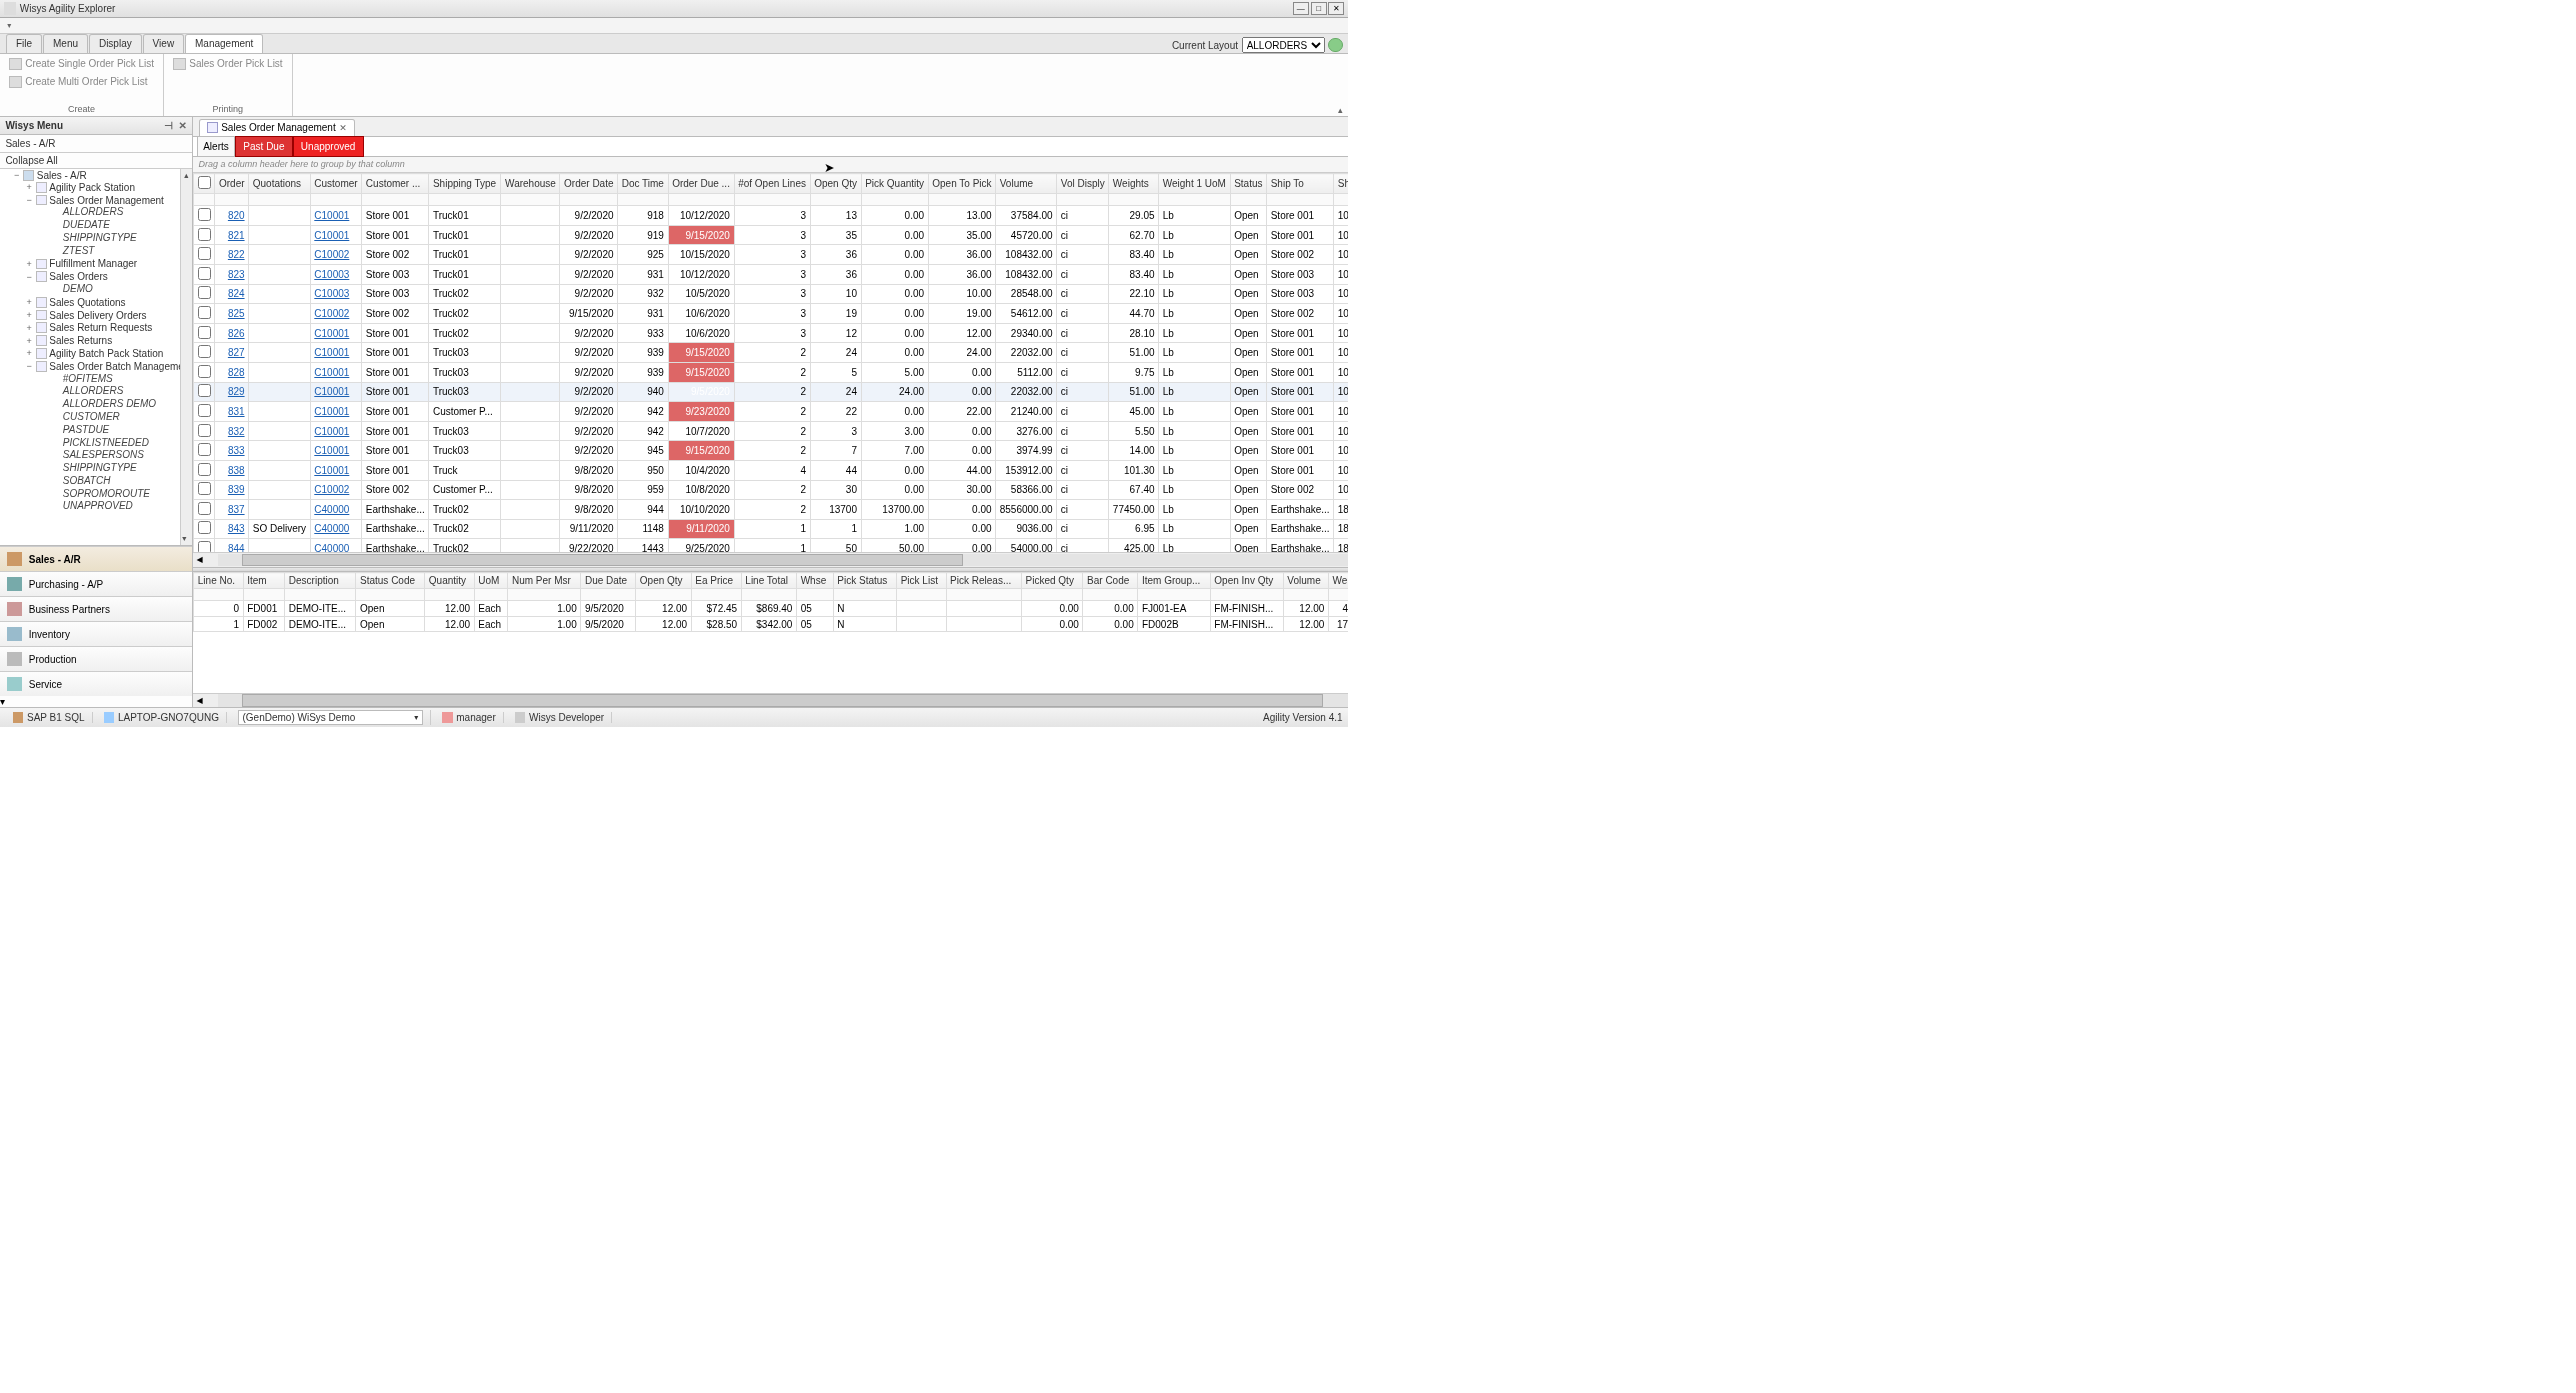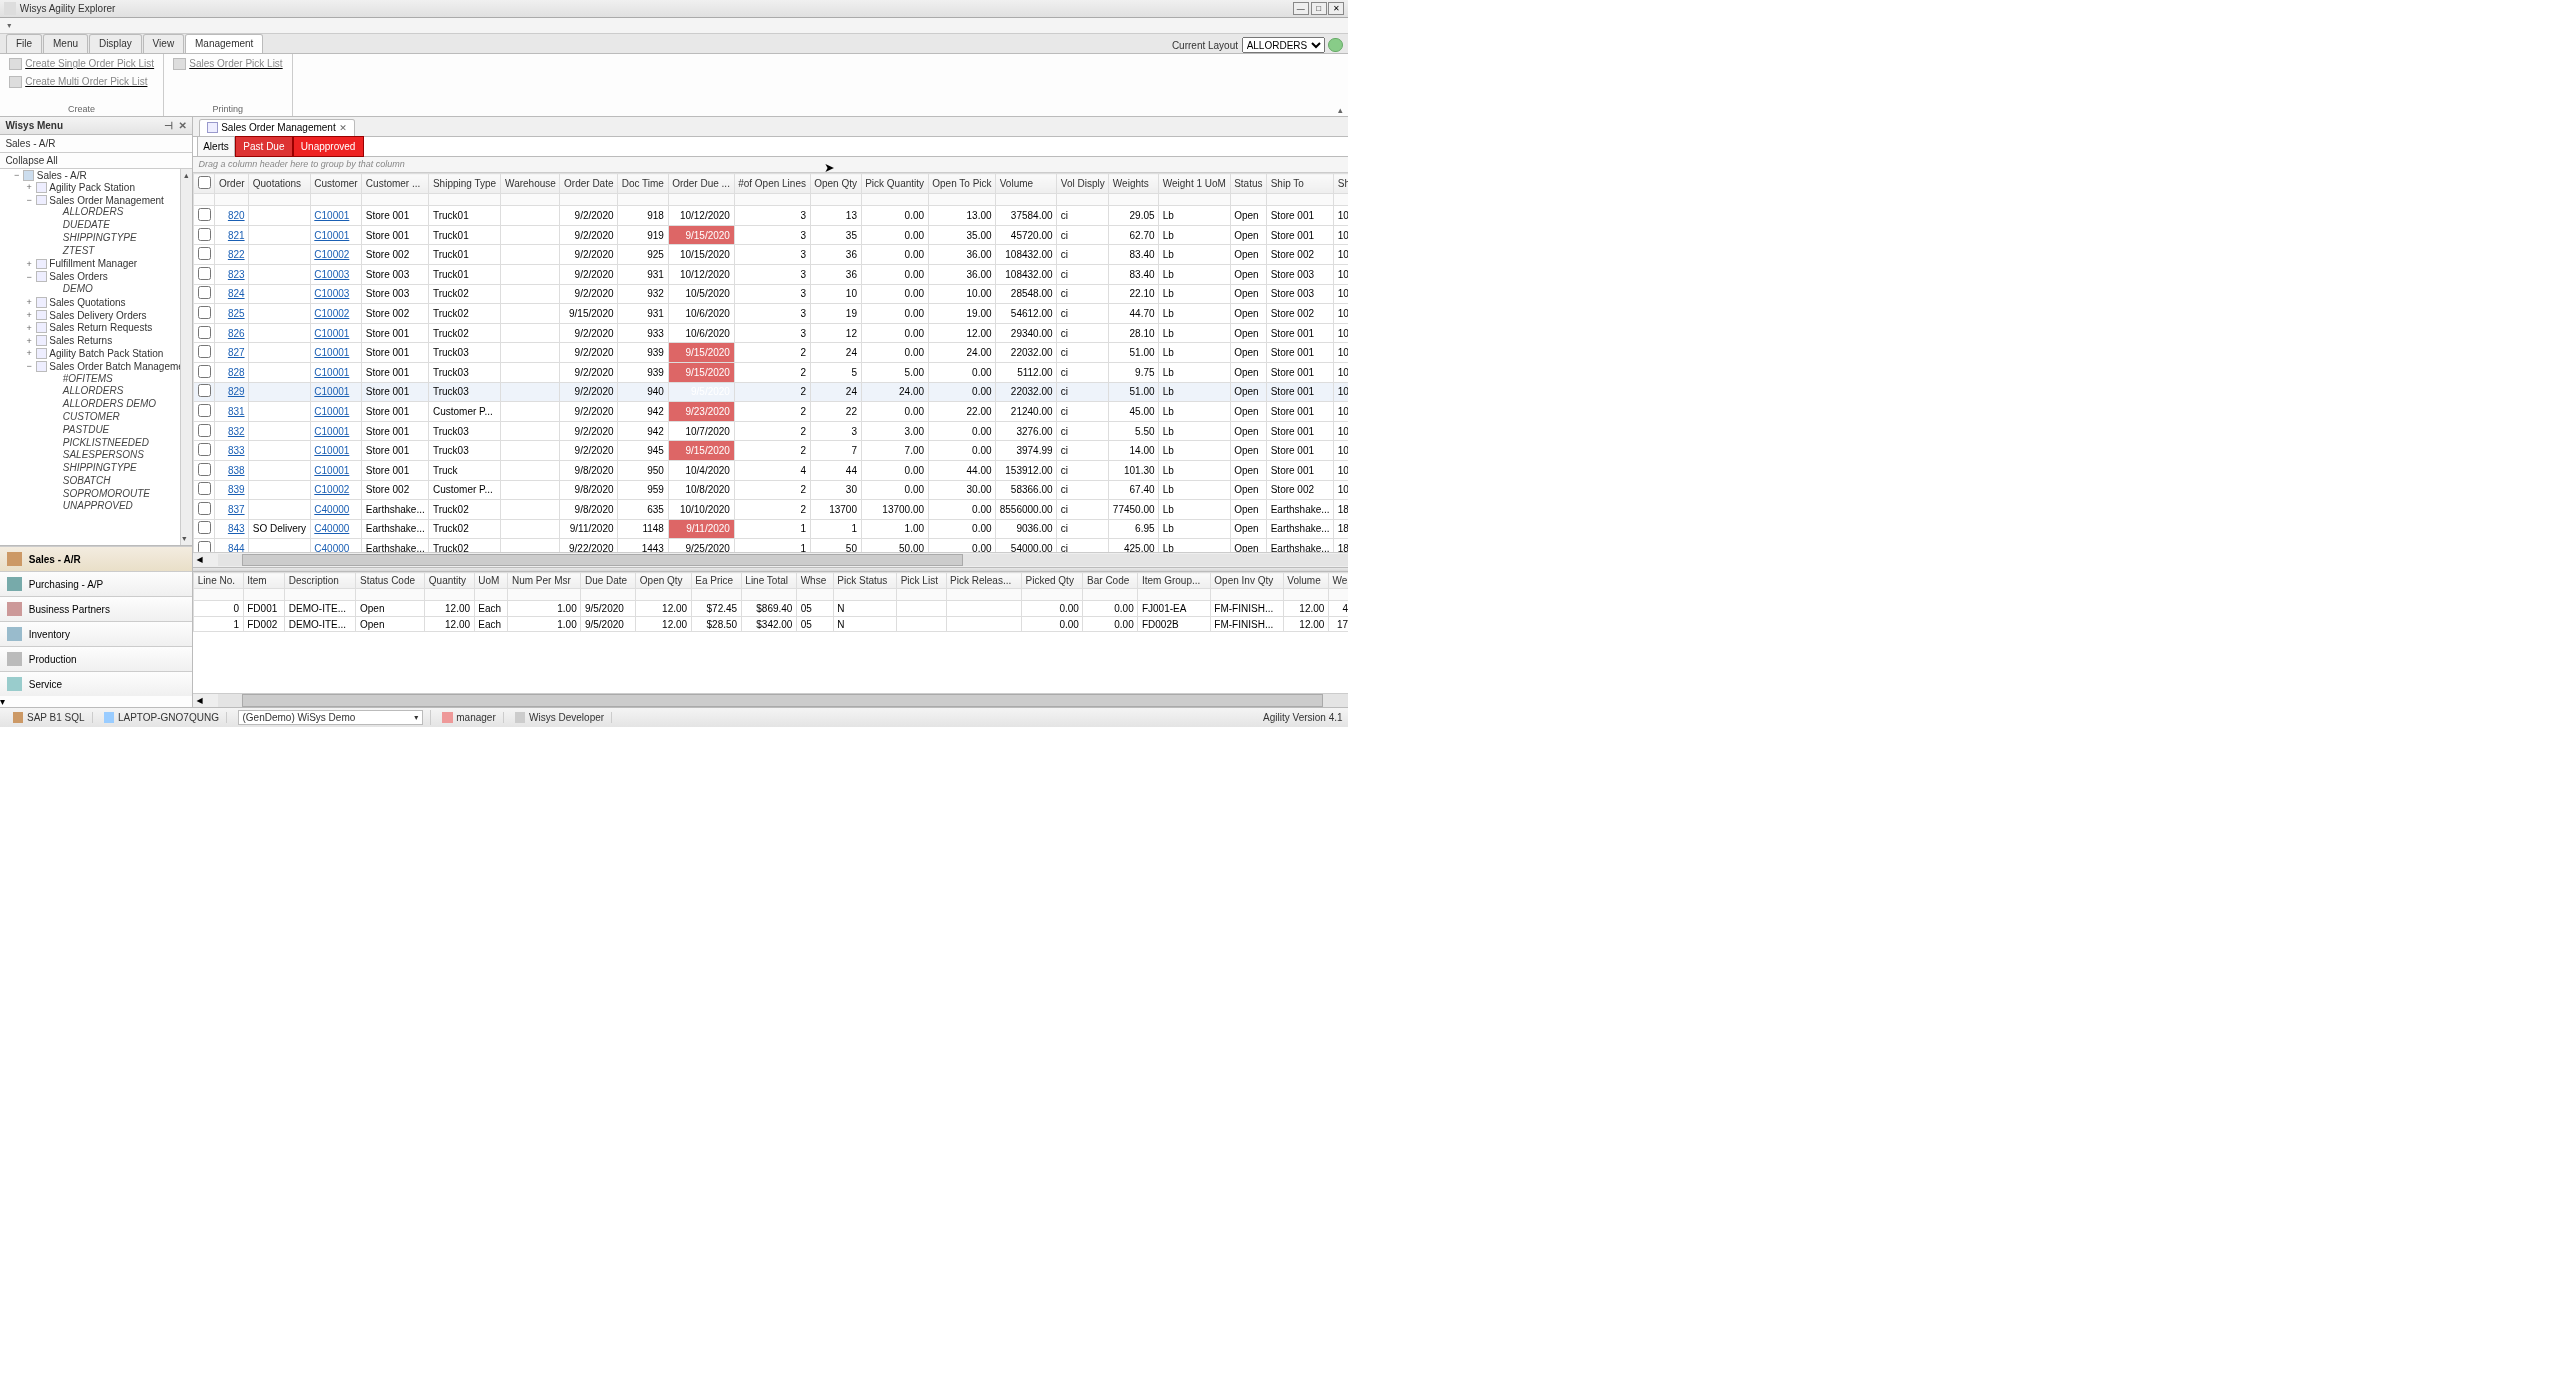--- a/index.html
+++ b/index.html
@@ -17,21 +17,21 @@
 .tabs-row { height:20px; background:#e8e8e8; border-bottom:0.9px solid #bbb; display:flex; align-items:flex-end; }
 .tabs-row .tab { padding:3.6px 9px; border:0.9px solid #bbb; border-bottom:none; background:#ececec; margin-right:0.9px; cursor:pointer; border-radius:2.7px 2.7px 0 0; font-size:10px; color:#333; }
 .tabs-row .tab:first-child { margin-left:6px; }
 .tabs-row .tab.active { background:#fff; font-weight:normal; }
 .tabs-row .right { margin-left:auto; display:flex; align-items:center; padding-right:5.4px; gap:3.6px; font-size:10px; color:#333; }
 .tabs-row .right select { font-size:10px; height:16px; }
 .tabs-row .right .refresh { width:14.4px; height:14.4px; border-radius:50%; background:#8c8; border:0.9px solid #6a6; }
 
 .ribbon { height:63px; background:#fdfdfd; border-bottom:0.9px solid #bbb; display:flex; }
 .ribbon .group { border-right:0.9px solid #ccc; padding:1.8px 7.2px; display:flex; flex-direction:column; text-align:center; position:relative; }
-.ribbon .group .items { flex:1; display:flex; flex-direction:column; justify-content:flex-start; gap:1.8px; align-items:flex-start;text-decoration:underline; }
+.ribbon .group .items { flex:1; display:flex; flex-direction:column; justify-content:flex-start; gap:1.8px; align-items:flex-start; }
 .ribbon .group .item { display:flex; align-items:center; gap:3.6px; font-size:10px; color:#888; padding:1.8px; cursor:pointer; }
 .ribbon .group .item .ico { width:12.6px; height:12.6px; background:#ddd; border:0.9px solid #bbb; }
 .ribbon .group .label { font-size:9px; color:#666; padding-top:0.9px; }
 .ribbon-wrap { position:relative; }
 .ribbon-wrap .collapse-arrow { position:absolute; right:5.4px; bottom:1.8px; font-size:9px; color:#666; cursor:pointer; }
 
 .main { display:flex; height:590px; }
 
 .sidebar { width:210px; border-right:0.9px solid #bbb; display:flex; flex-direction:column; background:#fdfdfd; }
 .sidebar .panel-hdr { height:18px; background:linear-gradient(#f4f4f4,#e4e4e4); border-bottom:0.9px solid #bbb; display:flex; align-items:center; padding:0 5.4px; font-size:10px; color:#333; font-weight:bold; }
@@ -801,21 +801,21 @@
               </tr>
               <tr>
                 <td class="chk"><input type="checkbox" style=""></td>
                 <td class="num link">837</td>
                 <td></td>
                 <td class="link">C40000</td>
                 <td>Earthshake...</td>
                 <td>Truck02</td>
                 <td></td>
                 <td class="num">9/8/2020</td>
-                <td class="num">635</td>
+                <td class="num">944</td>
                 <td class="num">10/10/2020</td>
                 <td class="num">2</td>
                 <td class="num">13700</td>
                 <td class="num">13700.00</td>
                 <td class="num">0.00</td>
                 <td class="num">8556000.00</td>
                 <td>ci</td>
                 <td class="num">77450.00</td>
                 <td>Lb</td>
                 <td>Open</td>

